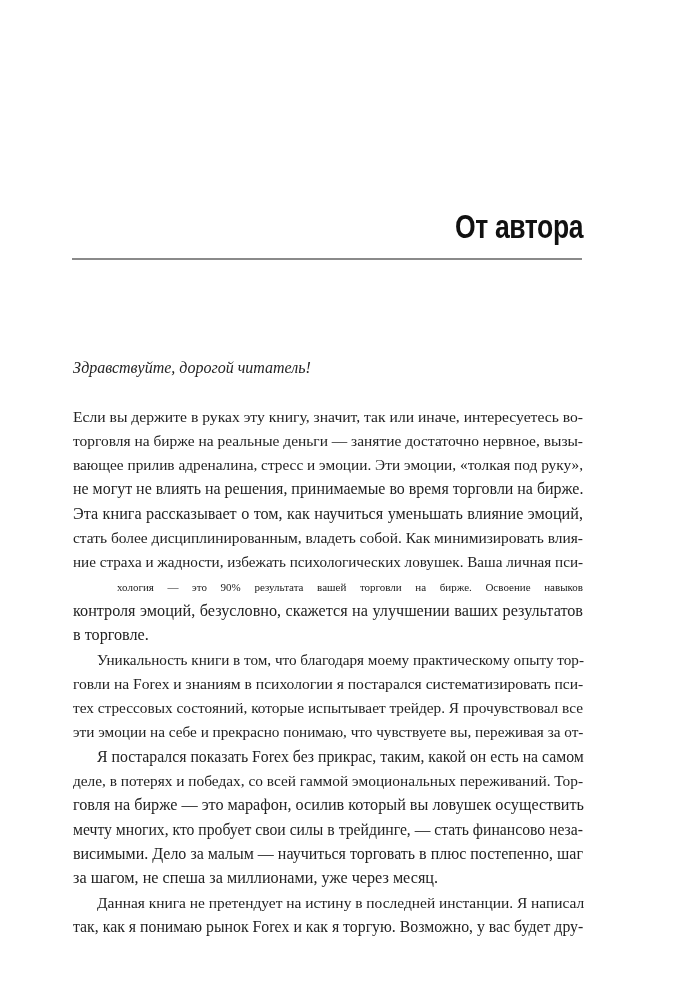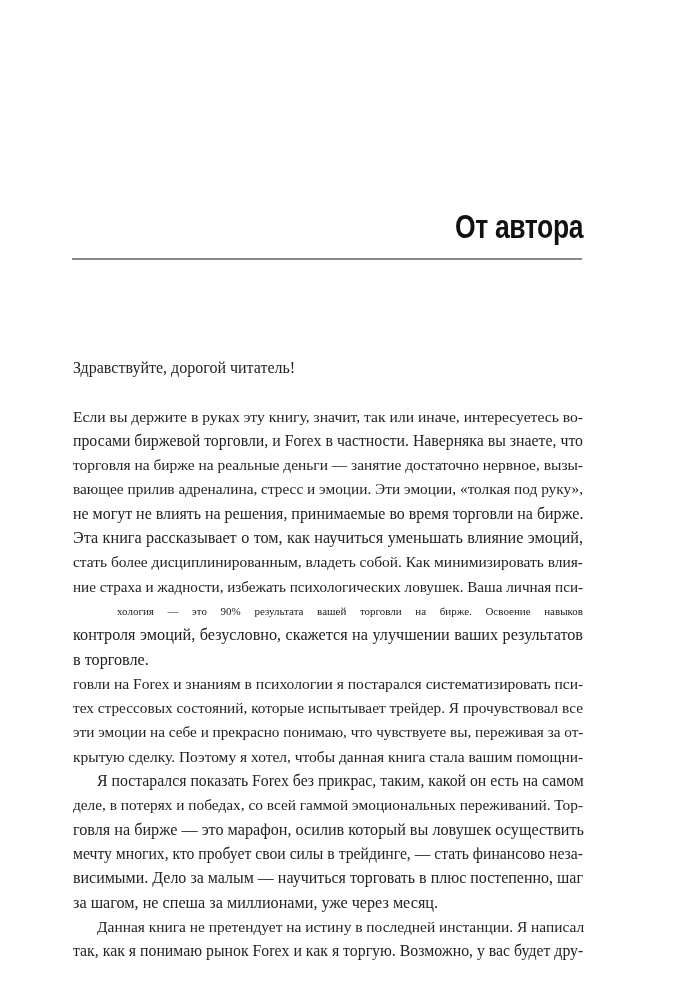--- a/index.html
+++ b/index.html
@@ -46,20 +46,21 @@
       position: absolute;
       left: 73px;
       top: 340px;
       width: 510px;
       font-family: "DejaVu Serif", "Liberation Serif", serif;
       font-size: 14.6px;
       line-height: 24.3px;
       color: #222;
     }
     .greeting {
+      font-style: italic;
       margin: 0 0 24.3px 0;
       font-family: "Liberation Serif", "DejaVu Serif", serif;
       font-size: 16px;
     }
     .line {
       display: block;
       white-space: nowrap;
       text-align: justify;
       text-align-last: justify;
       height: 24.3px;
@@ -79,37 +80,36 @@
 
 <div class="page">
   <h1 class="chapter-title">От автора</h1>
   <div class="title-rule"></div>
 
   <div class="content">
     <p class="greeting">Здравствуйте, дорогой читатель!</p>
 
     <div class="para">
       <span class="line" style="font-size: 15.6477px;">Если вы держите в руках эту книгу, значит, так или иначе, интересуетесь во-</span>
-      <span class="line" style="font-size: 15.8276px;">просами биржевой торговли, и Forex в частности. Наверняка вы знаете, что</span>
       <span class="line" style="font-size: 15.443px;">торговля на бирже на реальные деньги — занятие достаточно нервное, вызы-</span>
       <span class="line" style="font-size: 15.3284px;">вающее прилив адреналина, стресс и эмоции. Эти эмоции, «толкая под руку»,</span>
       <span class="line" style="font-size: 15.9498px;">не могут не влиять на решения, принимаемые во время торговли на бирже.</span>
       <span class="line">Эта книга рассказывает о том, как научиться уменьшать влияние эмоций,</span>
       <span class="line" style="font-size: 15.443px;">стать более дисциплинированным, владеть собой. Как минимизировать влия-</span>
       <span class="line" style="font-size: 15.1596px;">ние страха и жадности, избежать психологических ловушек. Ваша личная пси-</span>
       <span class="line" style="font-size: 11px; margin-left: 44px;">хология — это 90% результата вашей торговли на бирже. Освоение навыков</span>
       <span class="line">контроля эмоций, безусловно, скажется на улучшении ваших результатов</span>
       <span class="line last">в торговле.</span>
     </div>
 
     <div class="para">
+      <span class="line indent" style="font-size: 15.1875px;">Уникальность книги в том, что благодаря моему практическому опыту тор-</span>
       <span class="line" style="font-size: 15.5887px;">говли на Forex и знаниям в психологии я постарался систематизировать пси-</span>
       <span class="line" style="font-size: 15.3px;">тех стрессовых состояний, которые испытывает трейдер. Я прочувствовал все</span>
       <span class="line" style="font-size: 15.2435px;">эти эмоции на себе и прекрасно понимаю, что чувствуете вы, переживая за от-</span>
-      <span class="line" style="font-size: 15.4719px;">крытую сделку. Поэтому я хотел, чтобы данная книга стала вашим помощни-</span>
     </div>
 
     <div class="para">
       <span class="line indent" style="font-size: 15.7973px;">Я постарался показать Forex без прикрас, таким, какой он есть на самом</span>
       <span class="line" style="font-size: 15.3569px;">деле, в потерях и победах, со всей гаммой эмоциональных переживаний. Тор-</span>
       <span class="line">говля на бирже — это марафон, осилив который вы ловушек осуществить</span>
       <span class="line" style="font-size: 15.7072px;">мечту многих, кто пробует свои силы в трейдинге, — стать финансово неза-</span>
       <span class="line" style="font-size: 15.9807px;">висимыми. Дело за малым — научиться торговать в плюс постепенно, шаг</span>
       <span class="line last">за шагом, не спеша за миллионами, уже через месяц.</span>
     </div>

